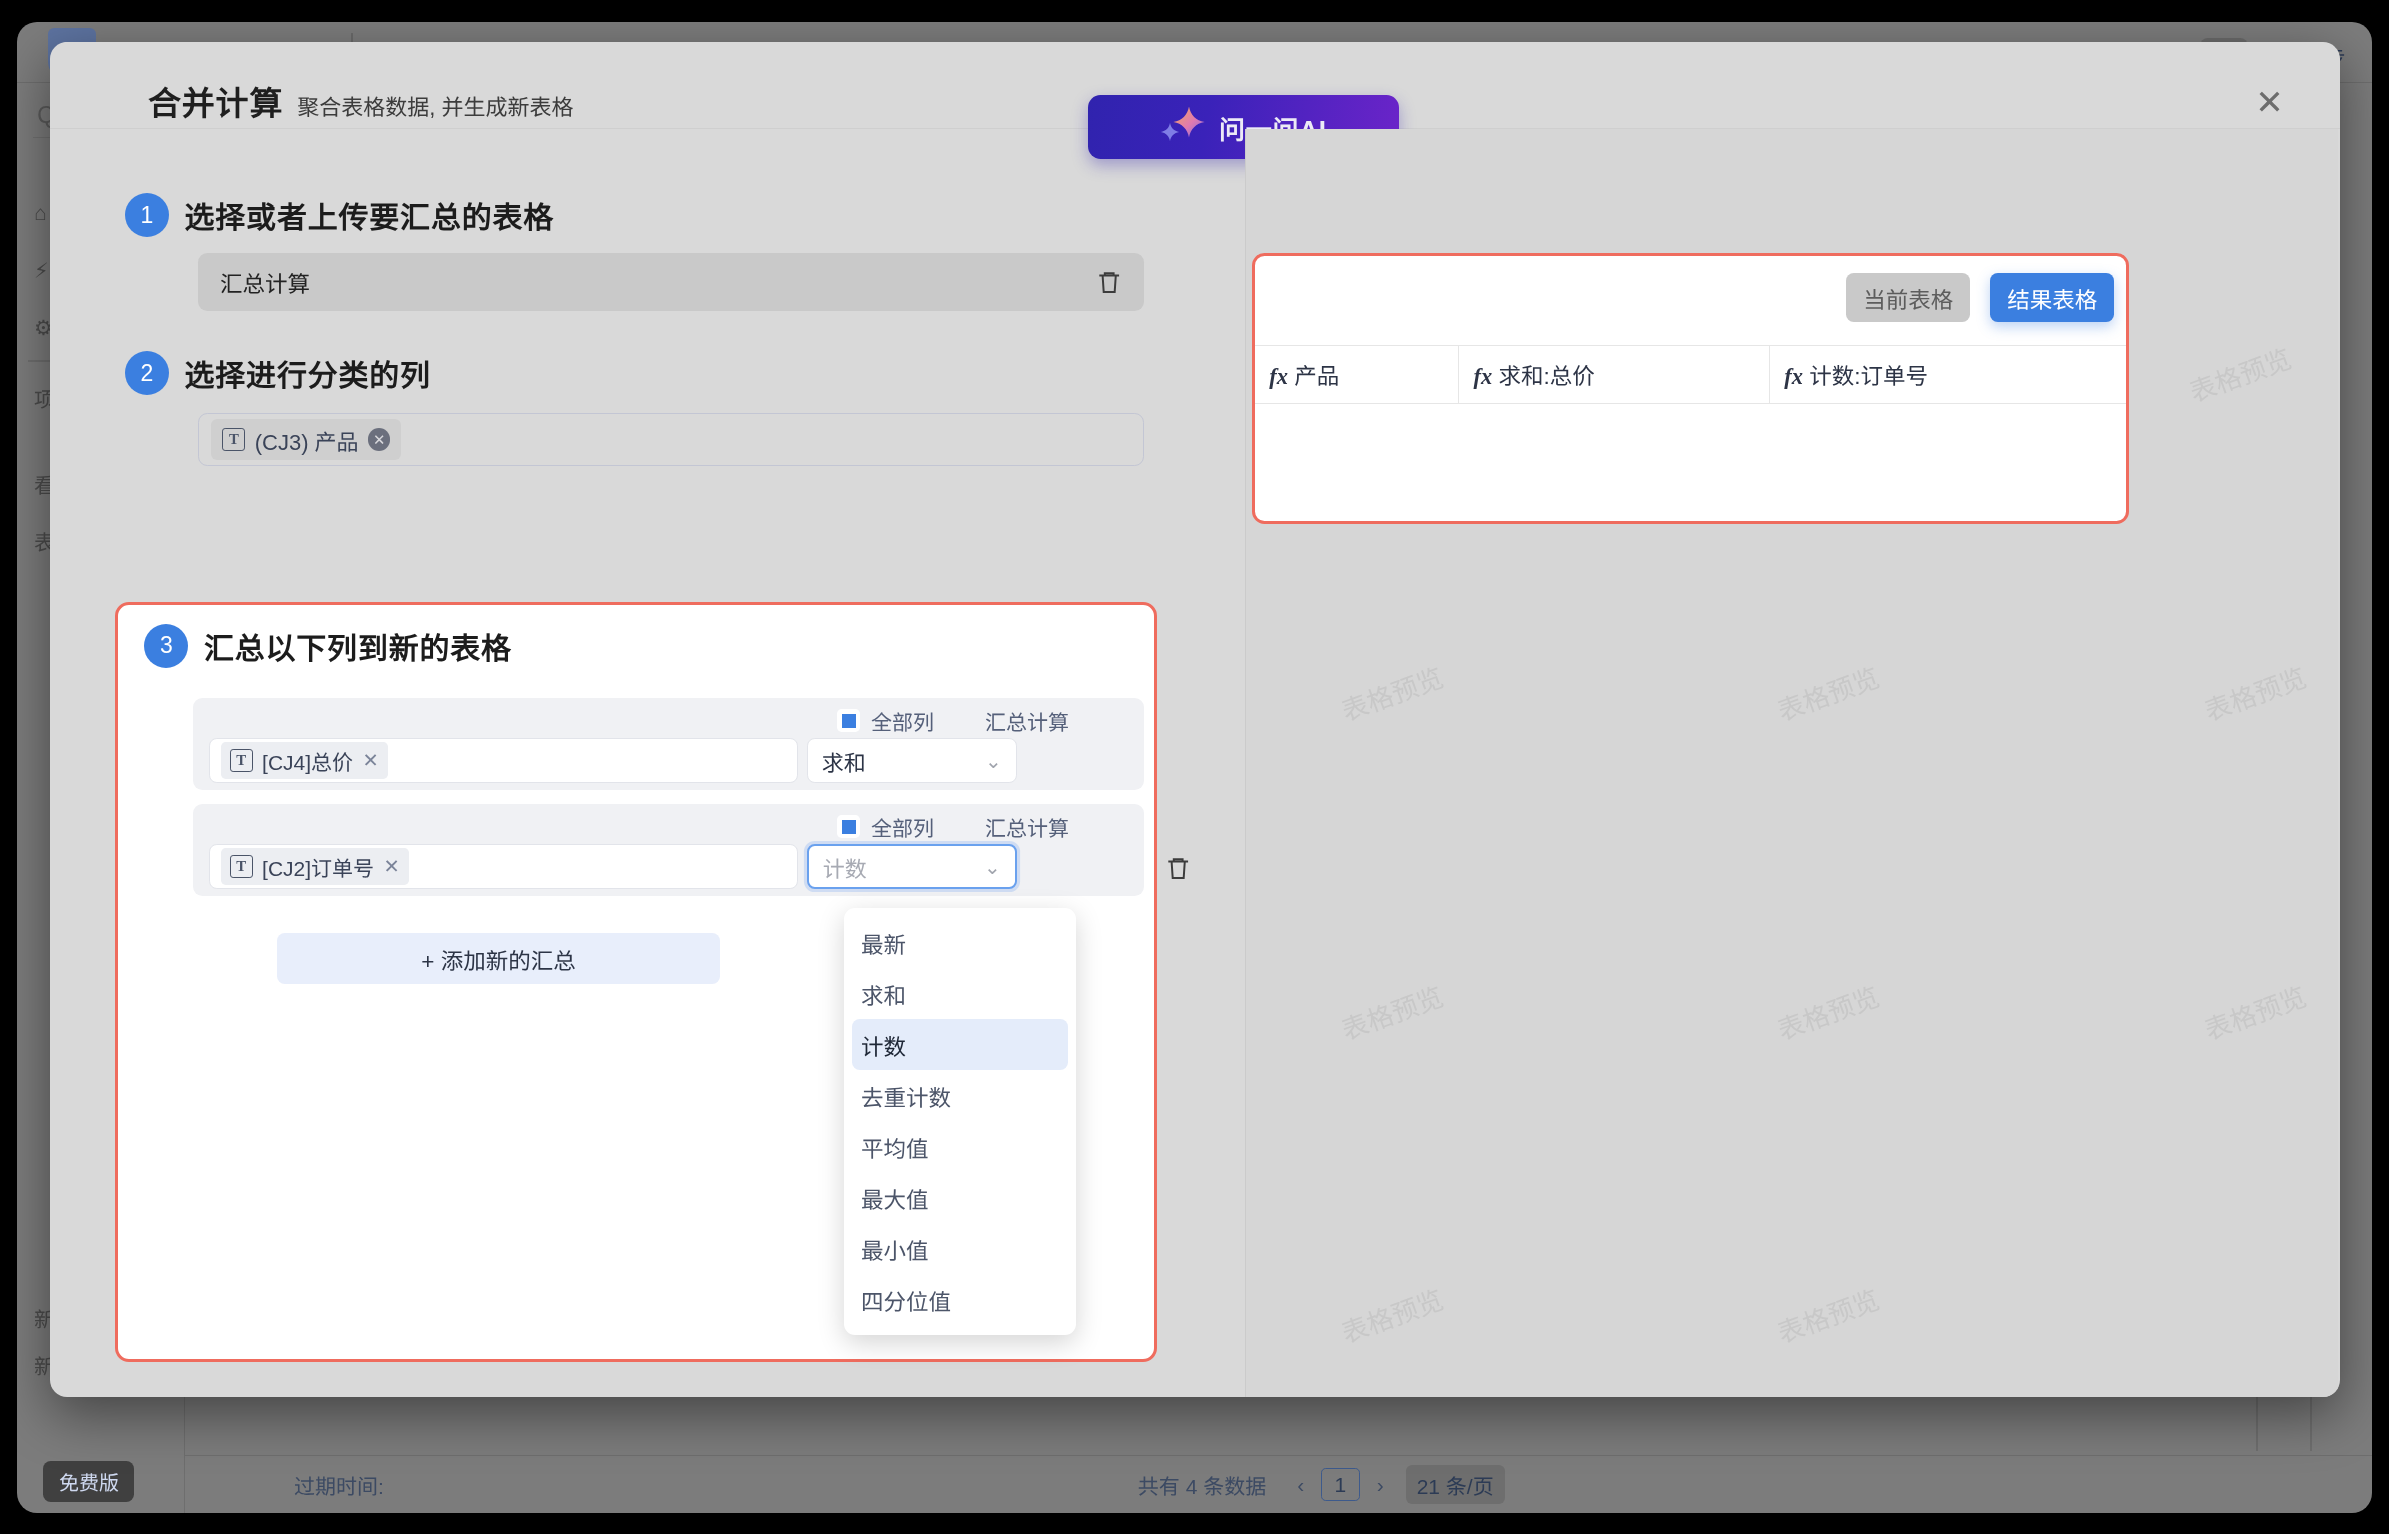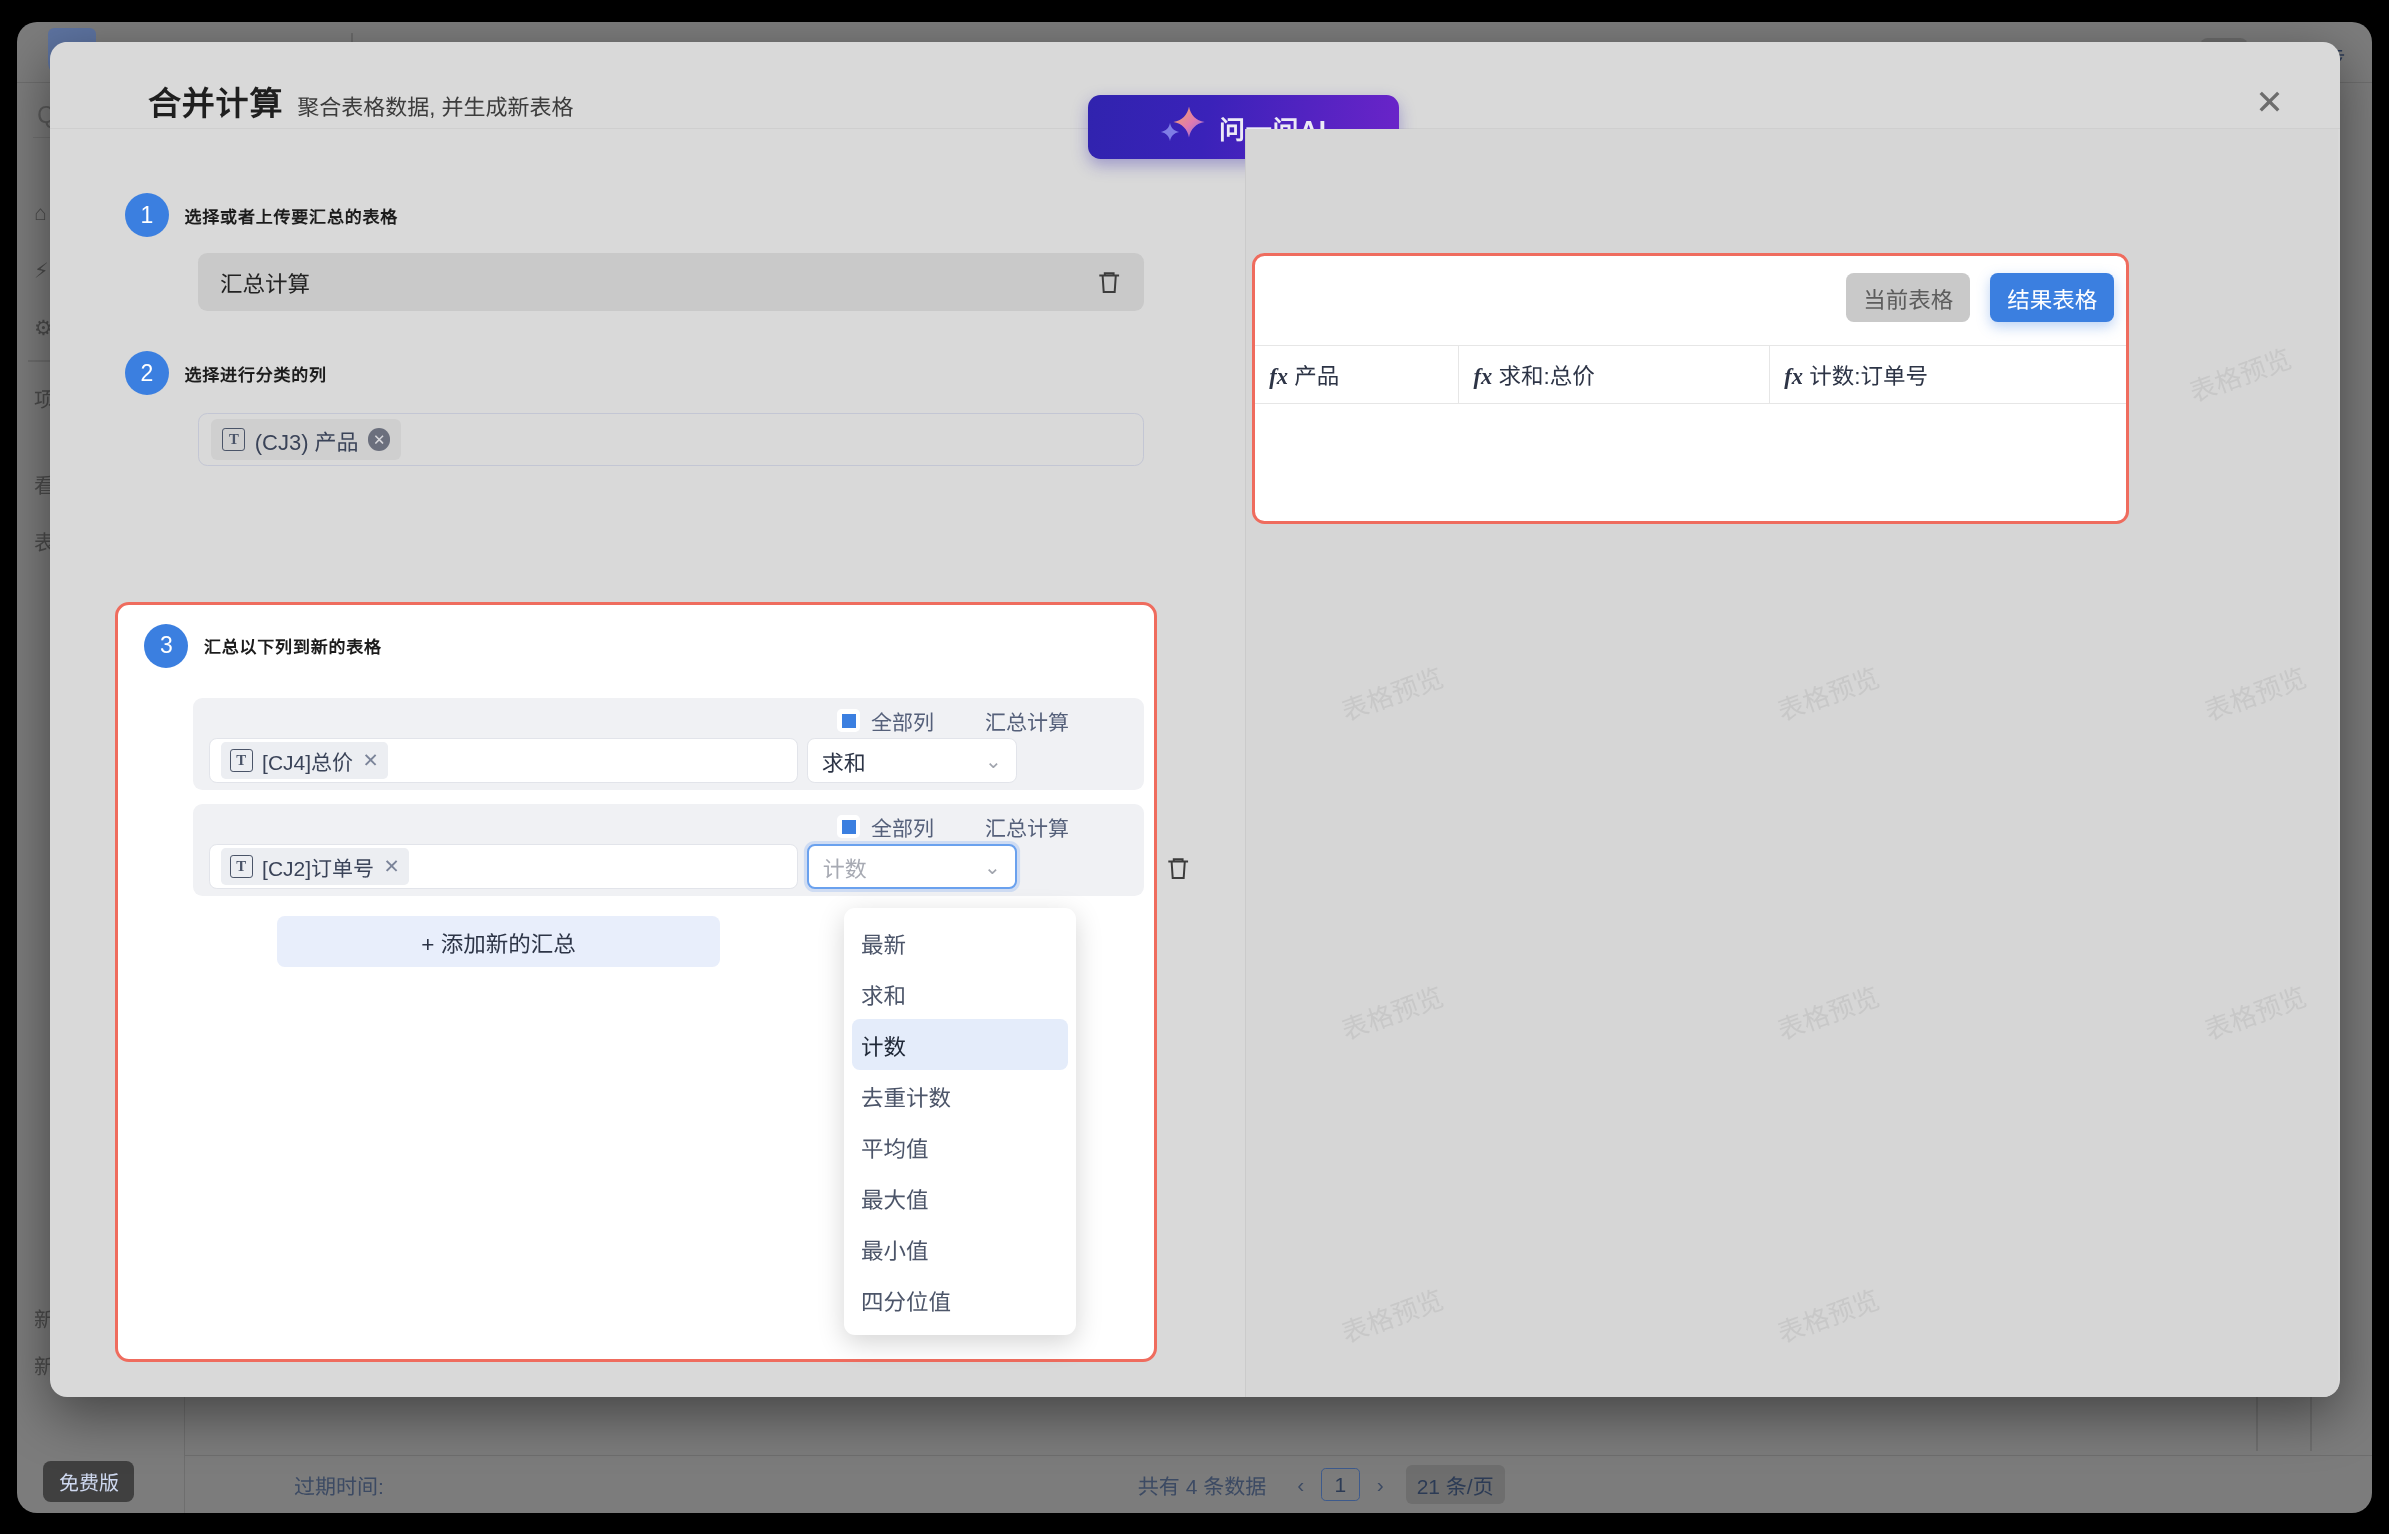--- a/index.html
+++ b/index.html
@@ -105,21 +105,21 @@
 
   
   .left-col { position: absolute; left: 0; top: 0; width: 1150px; height: 100%; }
 
   .step-head { display: flex; align-items: center; gap: 15.5px; }
   .step-num {
     width: 44px; height: 44px; border-radius: 50%;
     background: #3b7fe0; color: #fff; font-size: 23px;
     display: flex; align-items: center; justify-content: center; flex: 0 0 auto;
   }
-  .step-title { font-size: 17px; font-weight: bold; color: #1c1c1c; letter-spacing: 0.8px; }
+  .step-title { font-size: 30px; font-weight: bold; color: #1c1c1c; letter-spacing: 0.8px; }
 
   .step1 { position: absolute; left: 75px; top: 64px; }
   .field-row {
     position: absolute; left: 148px; top: 124px; width: 946px; height: 58px;
     background: #c9c9c9; border-radius: 9.3px; display: flex; align-items: center;
     justify-content: space-between; padding: 0 22px;
   }
   .field-row .val { font-size: 22.5px; color: #222; }
   .icon-trash { width: 26.4px; height: 28px; position: relative; cursor: pointer; }
 
@@ -182,21 +182,21 @@
     width: 210px; height: 45px; background: #fff; border: 1.6px solid #e2e4ea;
     border-radius: 7.8px; display: flex; align-items: center; justify-content: space-between;
     padding: 0 14px; font-size: 22px; color: #2c3446; cursor: pointer;
   }
   .select-box.focused { border: 2.3px solid #6aa1ee; box-shadow: 0 0 0 3.1px rgba(106,161,238,.25); }
   .select-box .ph { color: #a7aab3; }
   .chev { color: #a0a4ad; font-size: 20px; }
   .row-trash { position: absolute; right: -47px; top: 50px; cursor: pointer; }
 
   .add-btn {
-    position: absolute; left: 159px; top: 311px; width: 443px; height: 51px;
+    position: absolute; left: 159px; top: 328px; width: 443px; height: 51px;
     background: #e8eefb; border-radius: 7.8px; display: flex; align-items: center;
     justify-content: center; font-size: 22.5px; color: #2c3446; cursor: pointer;
   }
 
   .dropdown {
     position: absolute; left: 794px; top: 779px; width: 232px;
     background: #fff; border-radius: 11px; padding: 9.3px 0;
     box-shadow: 0 7.8px 26.4px rgba(0,0,0,.17); z-index: 30;
   }
   .dd-item {

